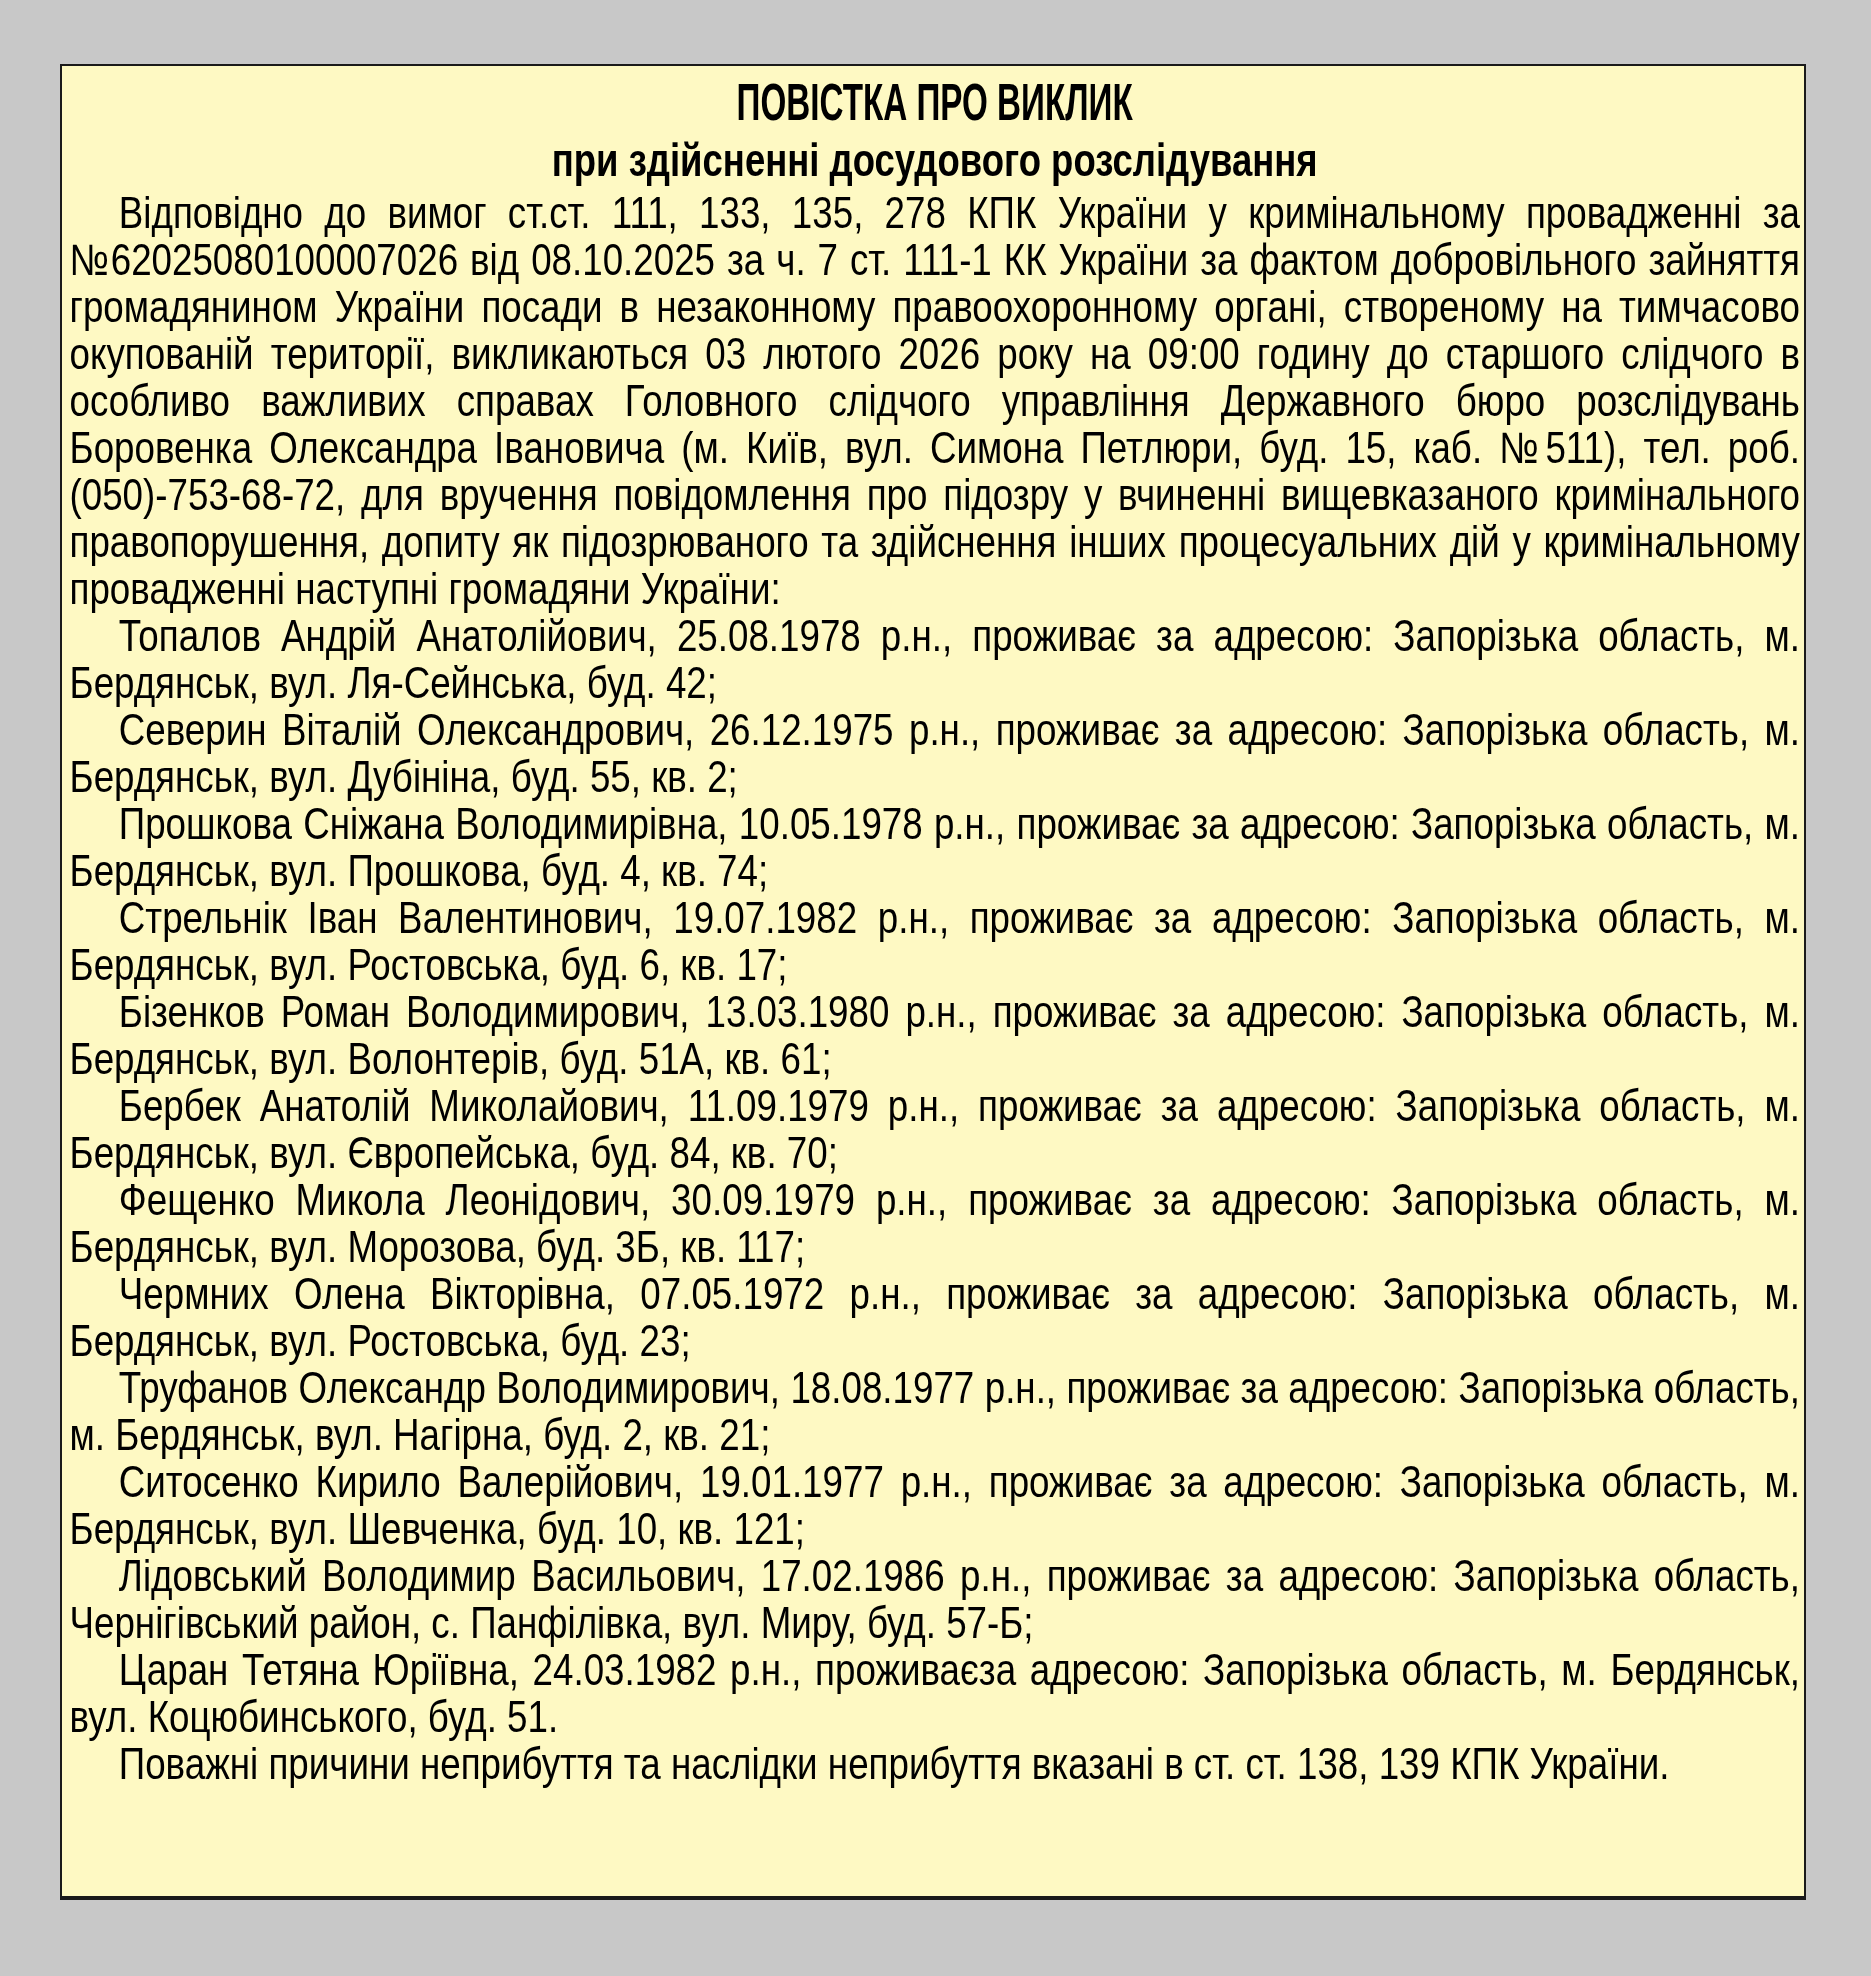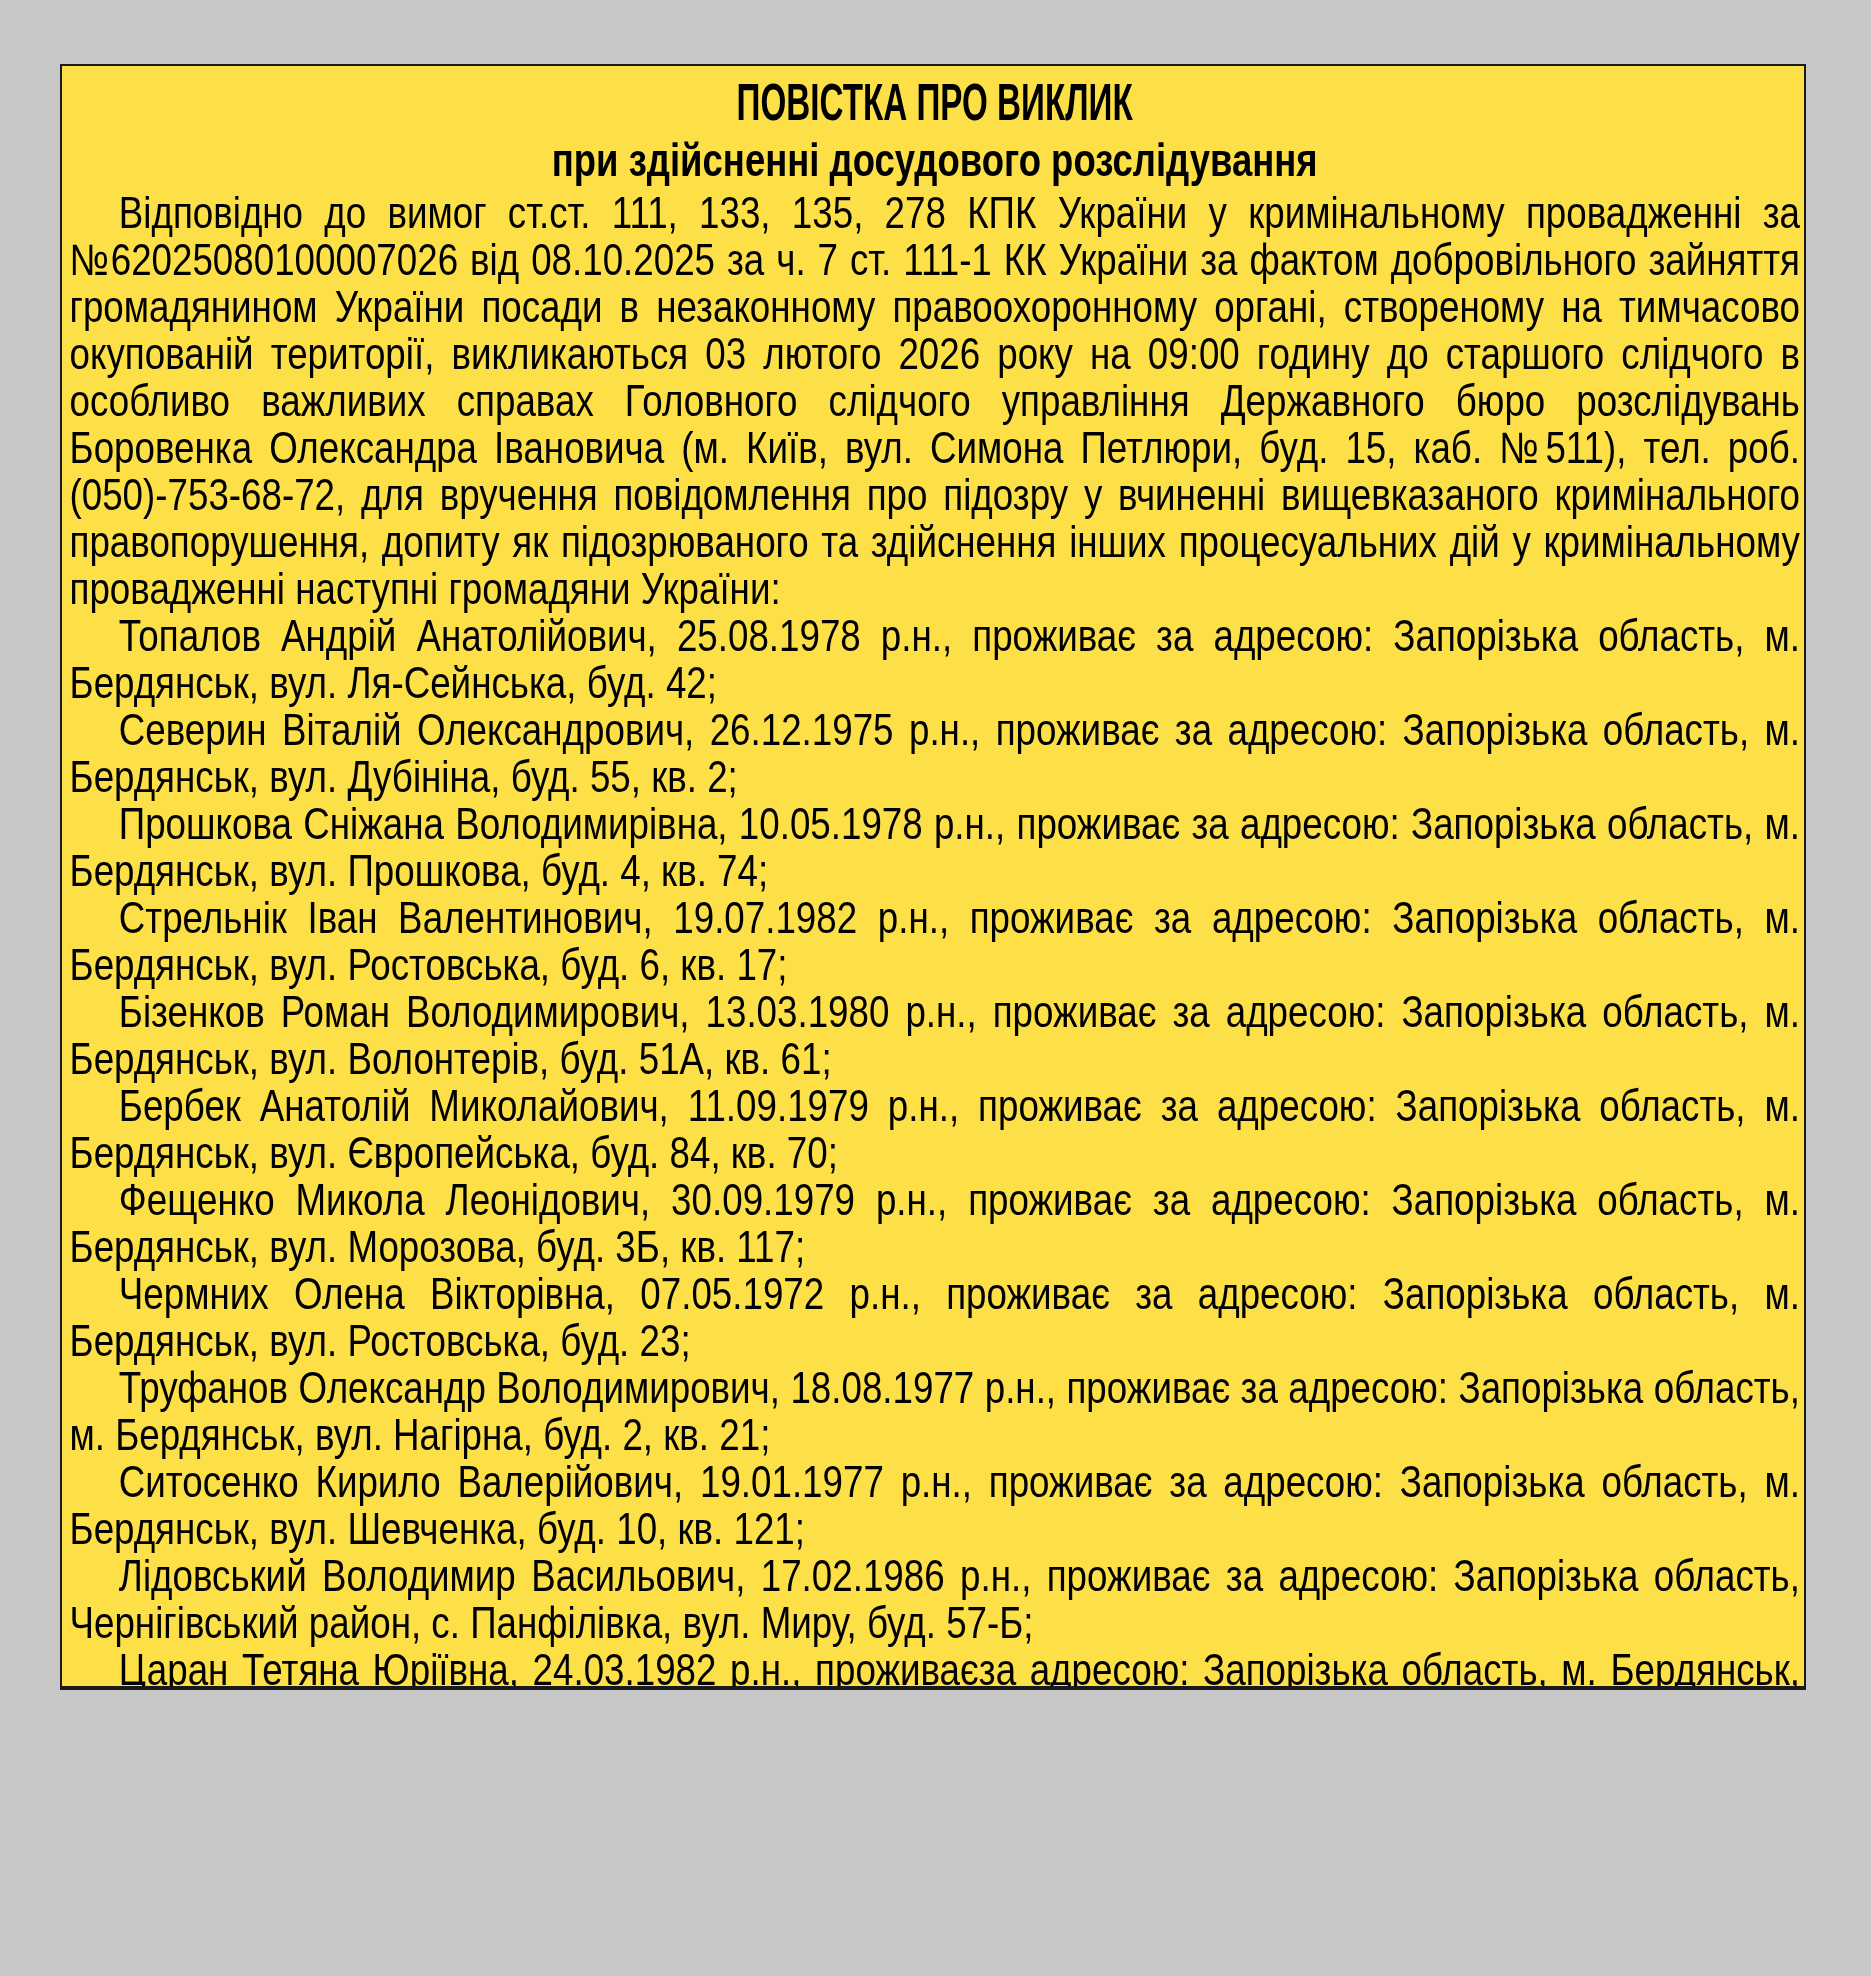--- a/index.html
+++ b/index.html
@@ -11,23 +11,23 @@
     height: 1977px;
     background: #c8c8c8;
     position: relative;
     font-family: "Liberation Sans", sans-serif;
   }
   .page {
     position: absolute;
     left: 60px;
     top: 64px;
     width: 1746px;
-    height: 1626px;
+    height: 1836px;
     box-sizing: border-box;
-    background: #fde047;
+    background: #fef9c3;
     border: 2.7px solid #1a1a1a;
     border-bottom-width: 4.5px;
     overflow: hidden;
   }
   
   .squeeze {
     width: 2085px;
     transform: scaleX(0.835);
     transform-origin: 0 0;
     box-sizing: border-box;

